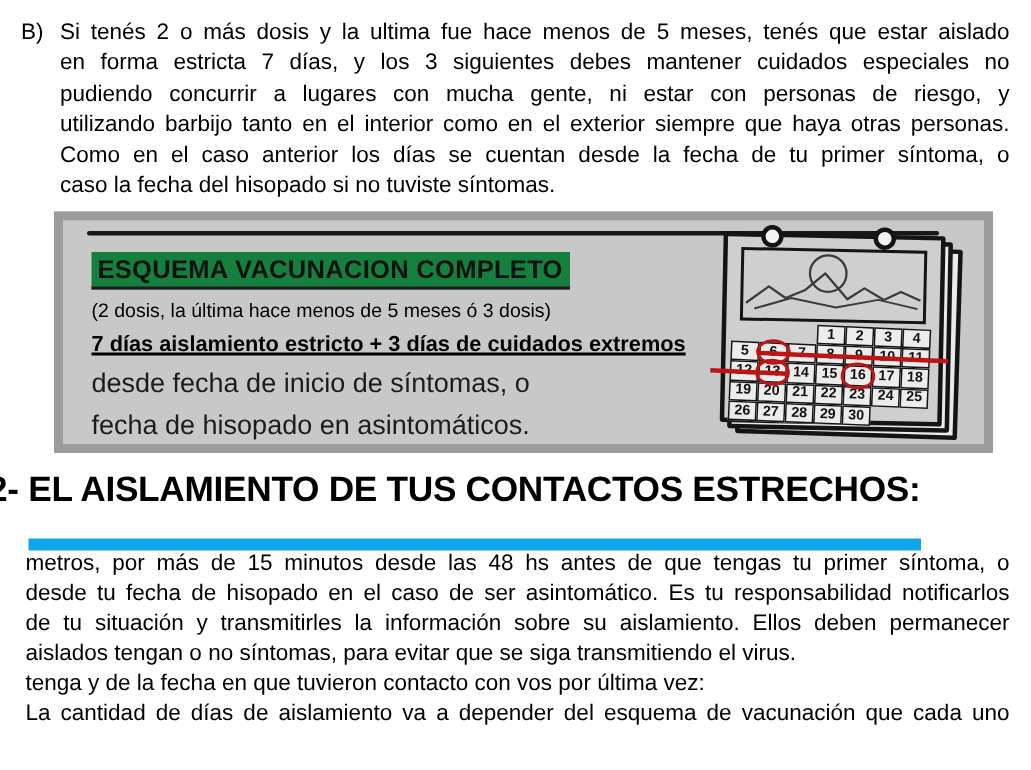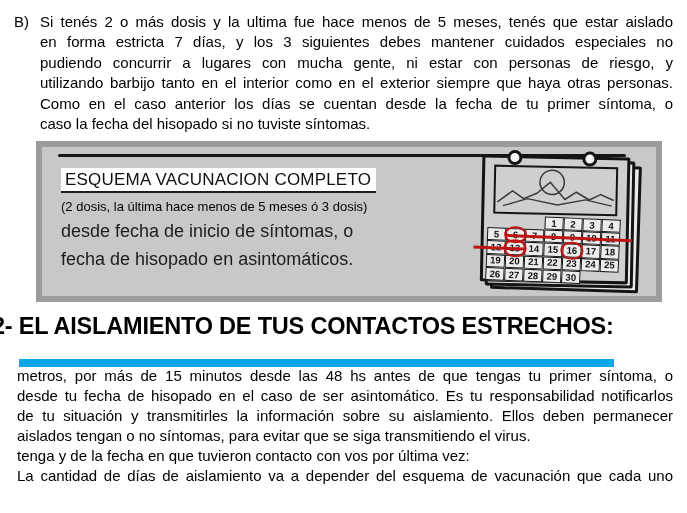--- a/index.html
+++ b/index.html
@@ -17,22 +17,22 @@
   .para-b .pbody { flex:1; }
   .para-c { top:366px; left:17px; width:656px; line-height:20px; }
   
   .infobox {
     position:absolute; top:141px; left:36px; width:626px; height:161px;
     box-sizing:border-box; background:#c8c8c8; border:6px solid #9c9c9c;
   }
   .topline { position:absolute; top:7px; left:16px; right:30px; height:3px; background:#161616; border-radius:2px; }
   .ib-text { position:absolute; left:19px; top:21px; }
   .ib-title {
-    display:inline-block; background:#ffffff; color:#111;
-    font-weight:normal; font-size:17px; padding:2px 5px 1px 4px;
+    display:inline-block; background:#15803d; color:#111;
+    font-weight:bold; font-size:17px; padding:2px 5px 1px 4px;
     border-bottom:2px solid #1d1d1d; letter-spacing:0.2px;
   }
   .ib-sub  { margin-top:6px; font-size:13px; color:#000000; }
   .ib-rule { margin-top:8px; font-size:14.5px; font-weight:bold; text-decoration:underline; text-decoration-thickness:1.5px; }
   .ib-note { margin-top:7px; font-size:18px; color:#1c1c1c; }
   
   .calendar { position:absolute; top:9px; right:17px; width:158px; height:138px; transform:rotate(1.2deg); }
   .cal-page {
     position:absolute; left:0; top:0; width:148px; height:127px;
     background:#cfcfcf; border:3px solid #141414; border-radius:2px; box-sizing:border-box;
@@ -91,20 +91,21 @@
     </div>
 </div>
 
 <div class="infobox">
   <div class="topline"></div>
   <div class="ib-text">
     <div>
       <span class="ib-title">ESQUEMA VACUNACION COMPLETO</span>
     </div>
     <div class="ib-sub">(2 dosis, la última hace menos de 5 meses ó 3 dosis)</div>
+    <div class="ib-rule">7 días aislamiento estricto + 3 días de cuidados extremos</div>
     <div class="ib-note">desde fecha de inicio de síntomas, o</div>
     <div class="ib-note">fecha de hisopado en asintomáticos.</div>
   </div>
 
   <div class="calendar">
     <div class="cal-page p3"></div>
     <div class="cal-page p2"></div>
     <div class="cal-page main">
       <div class="ring l"></div>
       <div class="ring r"></div>

